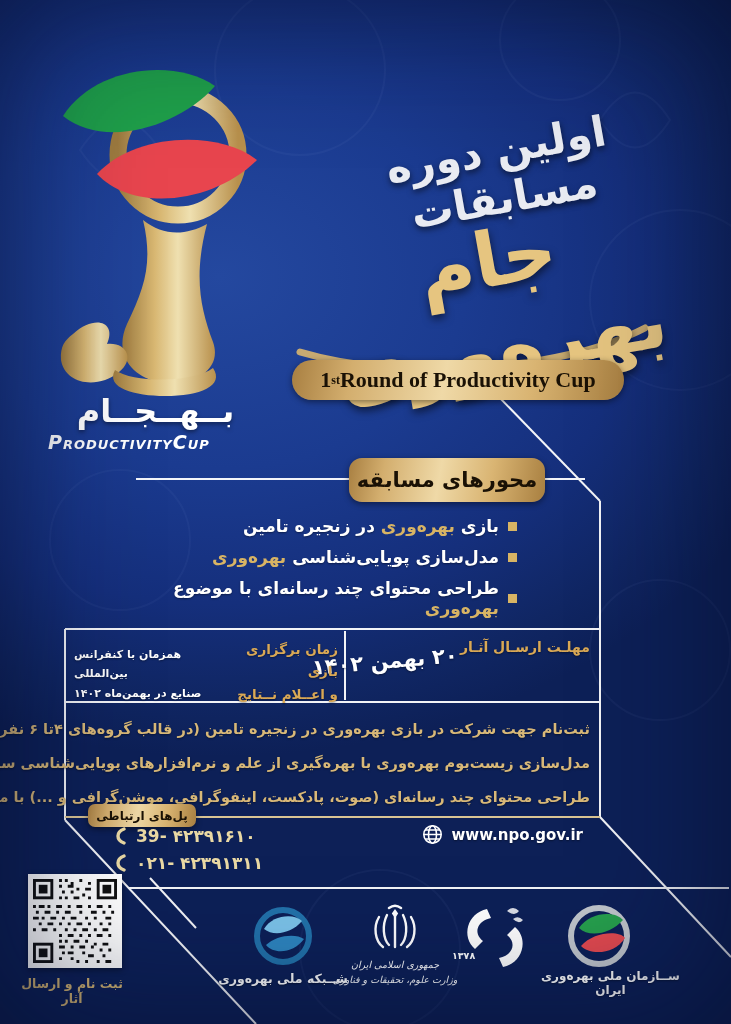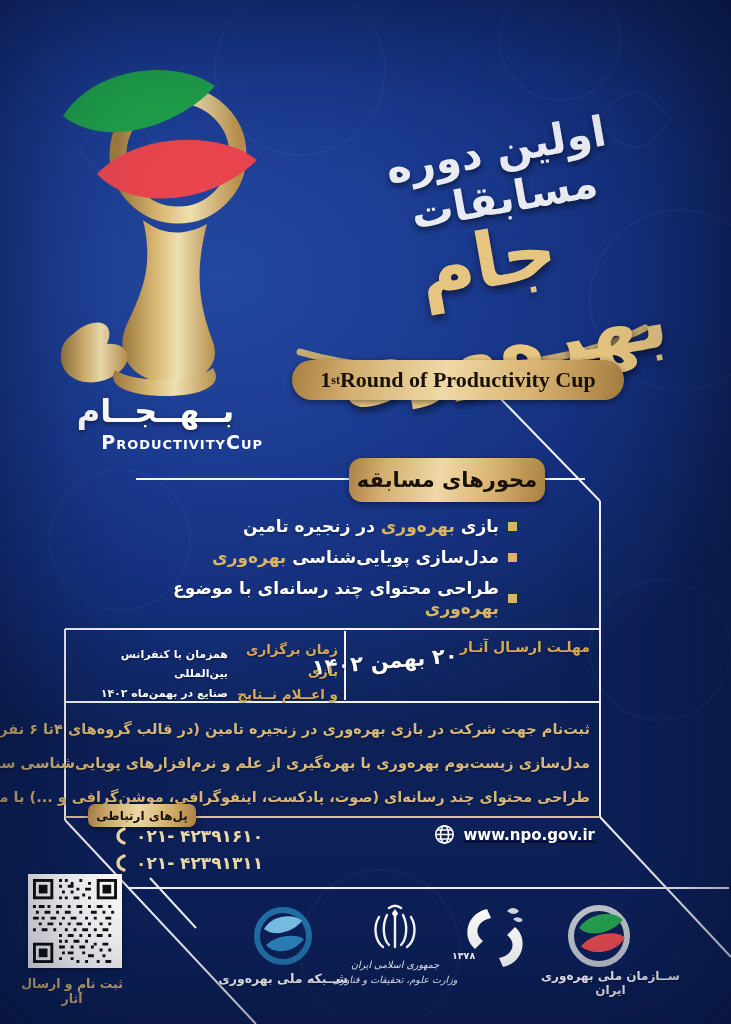--- a/index.html
+++ b/index.html
@@ -11,21 +11,21 @@
   }
   .poster::after{content:"";position:absolute;inset:0;box-shadow:inset 0 0 140px rgba(5,12,40,.65);pointer-events:none;}
   .abs{position:absolute;}
   .rtl{direction:rtl;}
   .gold-grad{background:linear-gradient(100deg,#a87f41 0%,#d3ae6e 18%,#efd9a7 46%,#d9b472 72%,#a87f40 100%);}
   .badge{display:flex;align-items:center;justify-content:center;color:#1a1105;font-weight:bold;box-shadow:0 2px 6px rgba(0,0,0,.45);}
   .white-txt{color:#ffffff;text-shadow:0 1px 2px rgba(0,0,0,.4);}
   .calli1{font-size:42px;font-weight:bold;color:#e9ebf2;transform:rotate(-10deg);text-shadow:0 3px 6px rgba(0,0,0,.55);text-align:center;}
   .calli2{font-size:76px;font-weight:bold;color:#e6c580;transform:rotate(-10deg);text-shadow:0 4px 8px rgba(0,0,0,.55);text-align:center;}
   .brand-fa{font-size:32px;font-weight:bold;color:#fff;text-align:center;letter-spacing:2px;text-shadow:0 2px 4px rgba(0,0,0,.45);}
-  .brand-en{font-size:19px;font-weight:bold;color:#fff;text-align:right;font-variant:small-caps;letter-spacing:1px;margin-top:1px;}
+  .brand-en{font-size:19px;font-weight:bold;color:#fff;text-align:left;font-variant:small-caps;letter-spacing:1px;margin-top:1px;font-style:italic;}
   .theme-row{display:flex;align-items:center;gap:9px;margin-bottom:11px;font-size:17px;font-weight:bold;}
   .theme-sq{width:9px;height:9px;background:#d8b464;flex:0 0 auto;}
   .hl{color:#d8b464;}
   .sched-label{font-size:14px;font-weight:bold;color:#d9a855;line-height:1.65;text-align:right;text-shadow:0 1px 2px rgba(0,0,0,.4);}
   .detail-line{font-size:14.5px;font-weight:bold;color:#d8b878;line-height:34px;white-space:nowrap;text-shadow:0 1px 2px rgba(0,0,0,.4);}
   .contact-row{display:flex;align-items:center;gap:8px;}
   .logo-caption{color:#fff;font-weight:bold;font-size:12.5px;text-align:center;text-shadow:0 1px 2px rgba(0,0,0,.4);}
   sup{font-size:12px;}
 </style>
 </head>
@@ -113,49 +113,49 @@
   </div>
 
   <div class="abs rtl sched-label" style="left:448px;top:636px;width:142px;">
     <div>مهلـت ارسـال آثـار</div>
   </div>
   <div class="abs rtl white-txt" style="left:346px;top:648px;width:112px;font-size:21px;font-weight:bold;text-align:center;transform:rotate(-5deg);white-space:nowrap;">۲۰ بهمن ۱۴۰۲</div>
   <div class="abs rtl sched-label" style="left:234px;top:638px;width:104px;font-size:13.5px;">
     <div>زمان برگزاری بازی</div>
     <div>و اعــلام نــتایج</div>
   </div>
-  <div class="abs rtl white-txt" style="left:74px;top:645px;width:154px;font-size:11px;font-weight:bold;text-align:right;line-height:1.75;">
+  <div class="abs rtl white-txt" style="left:74px;top:645px;width:154px;font-size:11px;font-weight:bold;text-align:left;line-height:1.75;">
     <div>همزمان با کنفرانس بین‌المللی</div>
     <div>صنایع در بهمن‌ماه ۱۴۰۲</div>
   </div>
 
   <div class="abs rtl" style="left:75px;top:712px;width:515px;text-align:right;">
     <div class="detail-line">ثبت‌نام جهت شرکت در بازی بهره‌وری در زنجیره تامین (در قالب گروه‌های ۴تا ۶ نفره)</div>
     <div class="detail-line">مدل‌سازی زیست‌بوم بهره‌وری با بهره‌گیری از علم و نرم‌افزارهای پویایی‌شناسی سیستم‌ها</div>
     <div class="detail-line">طراحی محتوای چند رسانه‌ای (صوت، پادکست، اینفوگرافی، موشن‌گرافی و ...) با موضوع بهره‌وری</div>
   </div>
 
   <div class="abs badge gold-grad rtl" style="left:88px;top:804px;width:108px;height:23px;border-radius:7px;font-size:12px;">پل‌های ارتباطی</div>
 
   <div class="abs" style="left:112px;top:826px;">
     <div class="contact-row" style="margin-bottom:7px;">
       <svg width="16" height="18" viewBox="0 0 16 18">
           <path d="M12,2 C4,5 4,13 12,16" stroke="#ead9a4" stroke-width="3.4" fill="none" stroke-linecap="round"></path>
         </svg>
-      <span style="color:#ead9a4;font-weight:bold;font-size:17px;">۰۲۱- ۴۲۳۹۱۶۱۰</span>
+      <span style="color:#ead9a4;font-weight:bold;font-size:17px;">39- ۴۲۳۹۱۶۱۰</span>
     </div>
     <div class="contact-row">
       <svg width="16" height="18" viewBox="0 0 16 18">
           <path d="M12,2 C4,5 4,13 12,16" stroke="#ead9a4" stroke-width="3.4" fill="none" stroke-linecap="round"></path>
         </svg>
       <span style="color:#ead9a4;font-weight:bold;font-size:17px;">۰۲۱- ۴۲۳۹۱۳۱۱</span>
     </div>
   </div>
 
-  <div class="abs contact-row" style="right:136px;top:824px;text-decoration:underline;">
+  <div class="abs contact-row" style="right:148px;top:824px;">
     <svg width="21" height="21" viewBox="0 0 21 21">
       <g stroke="#ffffff" stroke-width="1.6" fill="none">
         <circle cx="10.5" cy="10.5" r="8.7"></circle>
         <ellipse cx="10.5" cy="10.5" rx="4" ry="8.7"></ellipse>
         <path d="M2,10.5 H19 M3.2,6 H17.8 M3.2,15 H17.8"></path>
       </g>
     </svg>
     <span class="white-txt" style="font-weight:bold;font-size:15px;">www.npo.gov.ir</span>
   </div>
 

